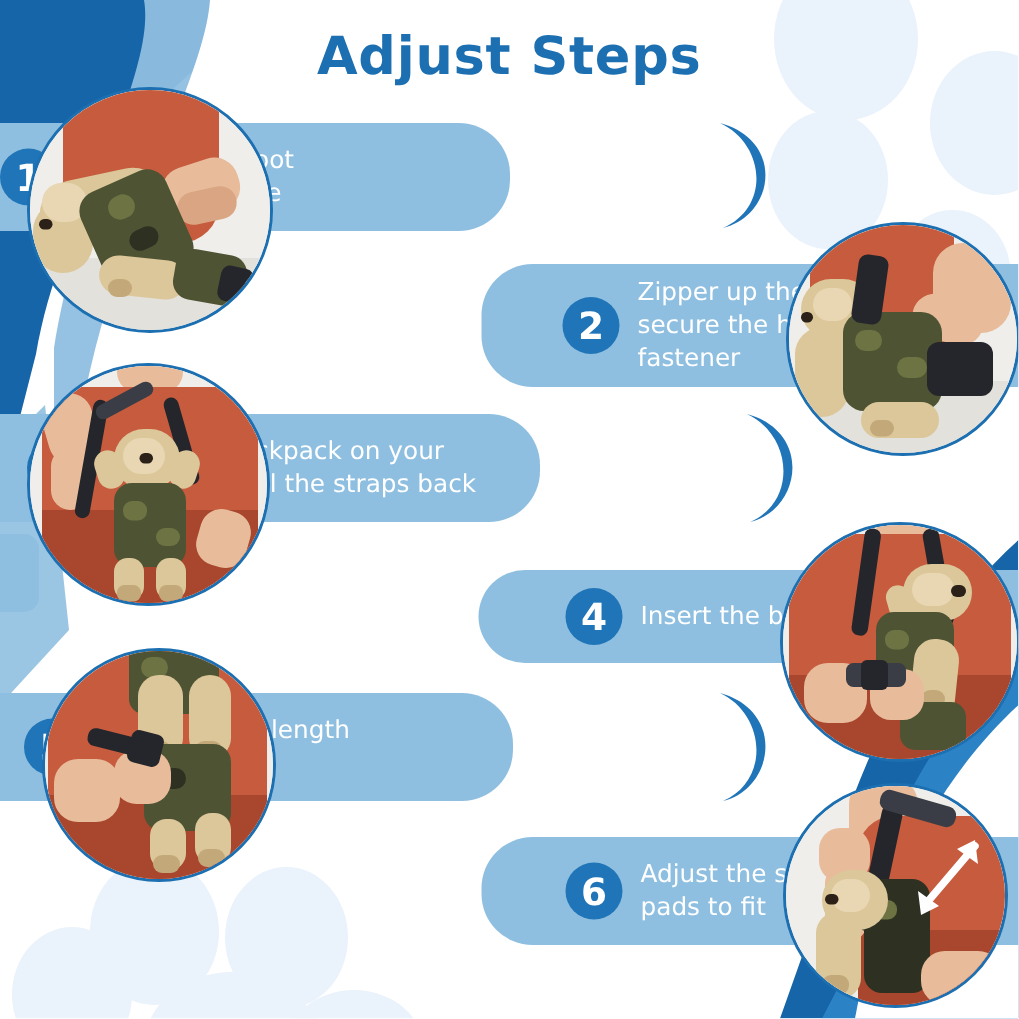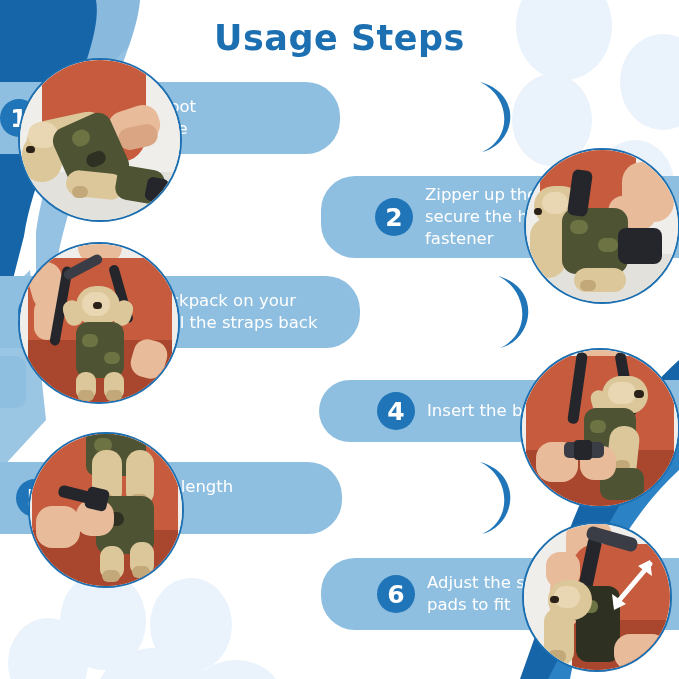--- a/index.html
+++ b/index.html
@@ -130,21 +130,21 @@
     <path d="M679,679 L679,432 C620,486 578,572 562,652 L548,679 Z" fill="#2E86C8" opacity="0.9"></path>
 
     <path d="M679,679 L679,470 C624,520 584,600 570,679 Z" fill="#ffffff"></path>
 
     <path d="M0,600 L140,679 L0,679 Z" fill="#8FBFE0" opacity="0.0"></path>
   </svg>
 
   <div class="sh" style="position:absolute;left:0;top:356px;width:26px;height:52px;background:#8FBFE0;border-radius:0 10px 10px 0;z-index:2;"></div>
   <div class="sh" style="position:absolute;left:0;top:470px;width:18px;height:44px;background:#8FBFE0;border-radius:0 10px 10px 0;z-index:2;"></div>
 
-  <div class="title">Usage Steps</div>
+  <div class="title">Adjust Steps</div>
 
   <svg class="crescent" style="left:470px;top:78px;width:52px;height:78px;" viewBox="0 0 52 78">
     <path d="M10,4 C40,18 44,60 12,74 C46,66 54,16 10,4 Z" fill="#1F75B8"></path>
   </svg>
   <svg class="crescent" style="left:488px;top:272px;width:52px;height:80px;" viewBox="0 0 52 80">
     <path d="M10,4 C40,18 44,62 12,76 C46,68 54,16 10,4 Z" fill="#1F75B8"></path>
   </svg>
   <svg class="crescent" style="left:470px;top:458px;width:52px;height:80px;" viewBox="0 0 52 80">
     <path d="M10,4 C40,18 44,62 12,76 C46,68 54,16 10,4 Z" fill="#1F75B8"></path>
   </svg>

